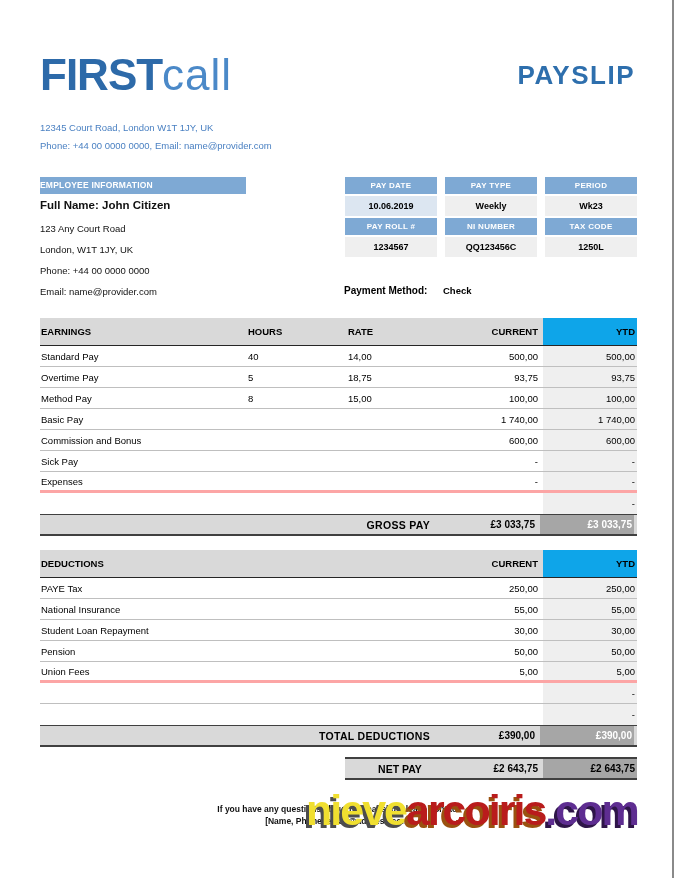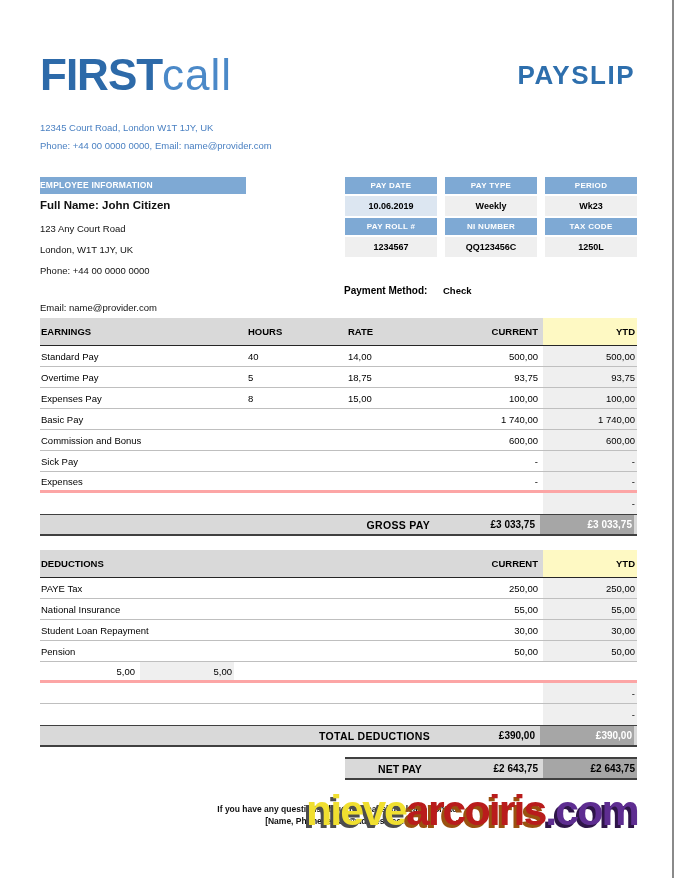--- a/index.html
+++ b/index.html
@@ -15,21 +15,21 @@
   .payslip-title { position:absolute; right:44px; top:60px; font-size:26px; font-weight:bold;
     color:#2e6fad; letter-spacing:1.5px; }
   .company-addr { position:absolute; left:40px; top:119px; font-size:9.5px; line-height:18px;
     color:#4a80c2; }
   
   .emp-bar { position:absolute; left:40px; top:177px; width:206px; height:17px;
     background:#7ea9d4; color:#fff; font-size:8.5px; font-weight:bold;
     line-height:17px; letter-spacing:.2px; }
   .emp-line { position:absolute; left:40px; font-size:9.5px; color:#111; }
   .emp-name { top:199px; font-size:11.5px; font-weight:bold; }
-  .emp-a1 { top:223px; } .emp-a2 { top:244px; } .emp-ph { top:265px; } .emp-em { top:286px;margin-top:16px; }
+  .emp-a1 { top:223px; } .emp-a2 { top:244px; } .emp-ph { top:265px; } .emp-em { top:286px; }
   
   .pay-grid { position:absolute; left:345px; top:177px; width:292px;
     display:grid; grid-template-columns:92px 92px 92px; grid-auto-rows:auto;
     column-gap:8px; row-gap:2px; }
   .pg-h { height:17px; background:#7ea9d4; color:#fff; font-size:8px; font-weight:bold;
     display:flex; align-items:center; justify-content:center; letter-spacing:.3px; }
   .pg-v { height:20px; background:#efefef; color:#000; font-size:9px; font-weight:bold;
     display:flex; align-items:center; justify-content:center; }
   .pg-v.date { background:#dce6f1; }
   .pay-method-label { position:absolute; left:344px; top:285px; font-size:10px; font-weight:bold; }
@@ -42,21 +42,21 @@
     font-size:9.5px; font-weight:bold; align-items:center; }
   .trow { height:21px; border-bottom:1px solid #bfbfbf; font-size:9.5px; align-items:center; }
   #earn-body .trow:nth-child(7), #ded-body .trow:nth-child(5) { border-bottom:3px solid #fca5a5; }
   #earn-body .trow:nth-child(8), #ded-body .trow:nth-child(7) { border-bottom:none; }
   .cell { height:100%; display:flex; align-items:center; }
   .c-name { width:208px; padding-left:1px; }
   .c-hours { width:100px; }
   .c-rate { width:95px; }
   .c-cur { width:100px; justify-content:flex-end; padding-right:5px; }
   .c-ytd { width:94px; justify-content:flex-end; padding-right:2px; background:#efefef; }
-  .thead .c-ytd { background:#fef9c3; }
+  .thead .c-ytd { background:#0ea5e9; }
   .tbar { height:22px; background:#d9d9d9; border-top:1px solid #404040;
     border-bottom:2px solid #404040; font-weight:bold; align-items:center; }
   .tbar .bar-label { width:400px; display:flex; justify-content:flex-end; padding-right:10px;
     font-size:10.5px; letter-spacing:.3px; }
   .tbar .bar-cur { width:100px; display:flex; justify-content:flex-end; padding-right:5px;
     font-size:10px; }
   .tbar .bar-ytd { width:94px; height:100%; background:#a6a6a6; color:#fff; display:flex;
     align-items:center; justify-content:flex-end; padding-right:2px; font-size:10px; }
   
   .netpay { position:absolute; left:345px; top:757px; width:292px; height:23px;
@@ -133,21 +133,21 @@
           <div class="cell c-ytd">500,00</div>
         </div>
         <div class="trow">
           <div class="cell c-name">Overtime Pay</div>
           <div class="cell c-hours">5</div>
           <div class="cell c-rate">18,75</div>
           <div class="cell c-cur">93,75</div>
           <div class="cell c-ytd">93,75</div>
         </div>
         <div class="trow">
-          <div class="cell c-name">Expenses Pay</div>
+          <div class="cell c-name">Method Pay</div>
           <div class="cell c-hours">8</div>
           <div class="cell c-rate">15,00</div>
           <div class="cell c-cur">100,00</div>
           <div class="cell c-ytd">100,00</div>
         </div>
         <div class="trow">
           <div class="cell c-name">Basic Pay</div>
           <div class="cell c-hours"></div>
           <div class="cell c-rate"></div>
           <div class="cell c-cur">1 740,00</div>
@@ -210,20 +210,21 @@
           <div class="cell c-name" style="width: 403px;">Student Loan Repayment</div>
           <div class="cell c-cur">30,00</div>
           <div class="cell c-ytd">30,00</div>
         </div>
         <div class="trow">
           <div class="cell c-name" style="width: 403px;">Pension</div>
           <div class="cell c-cur">50,00</div>
           <div class="cell c-ytd">50,00</div>
         </div>
         <div class="trow">
+          <div class="cell c-name" style="width: 403px;">Union Fees</div>
           <div class="cell c-cur">5,00</div>
           <div class="cell c-ytd">5,00</div>
         </div>
         <div class="trow">
           <div class="cell c-name" style="width: 403px;"></div>
           <div class="cell c-cur"></div>
           <div class="cell c-ytd">-</div>
         </div>
         <div class="trow">
           <div class="cell c-name" style="width: 403px;"></div>

